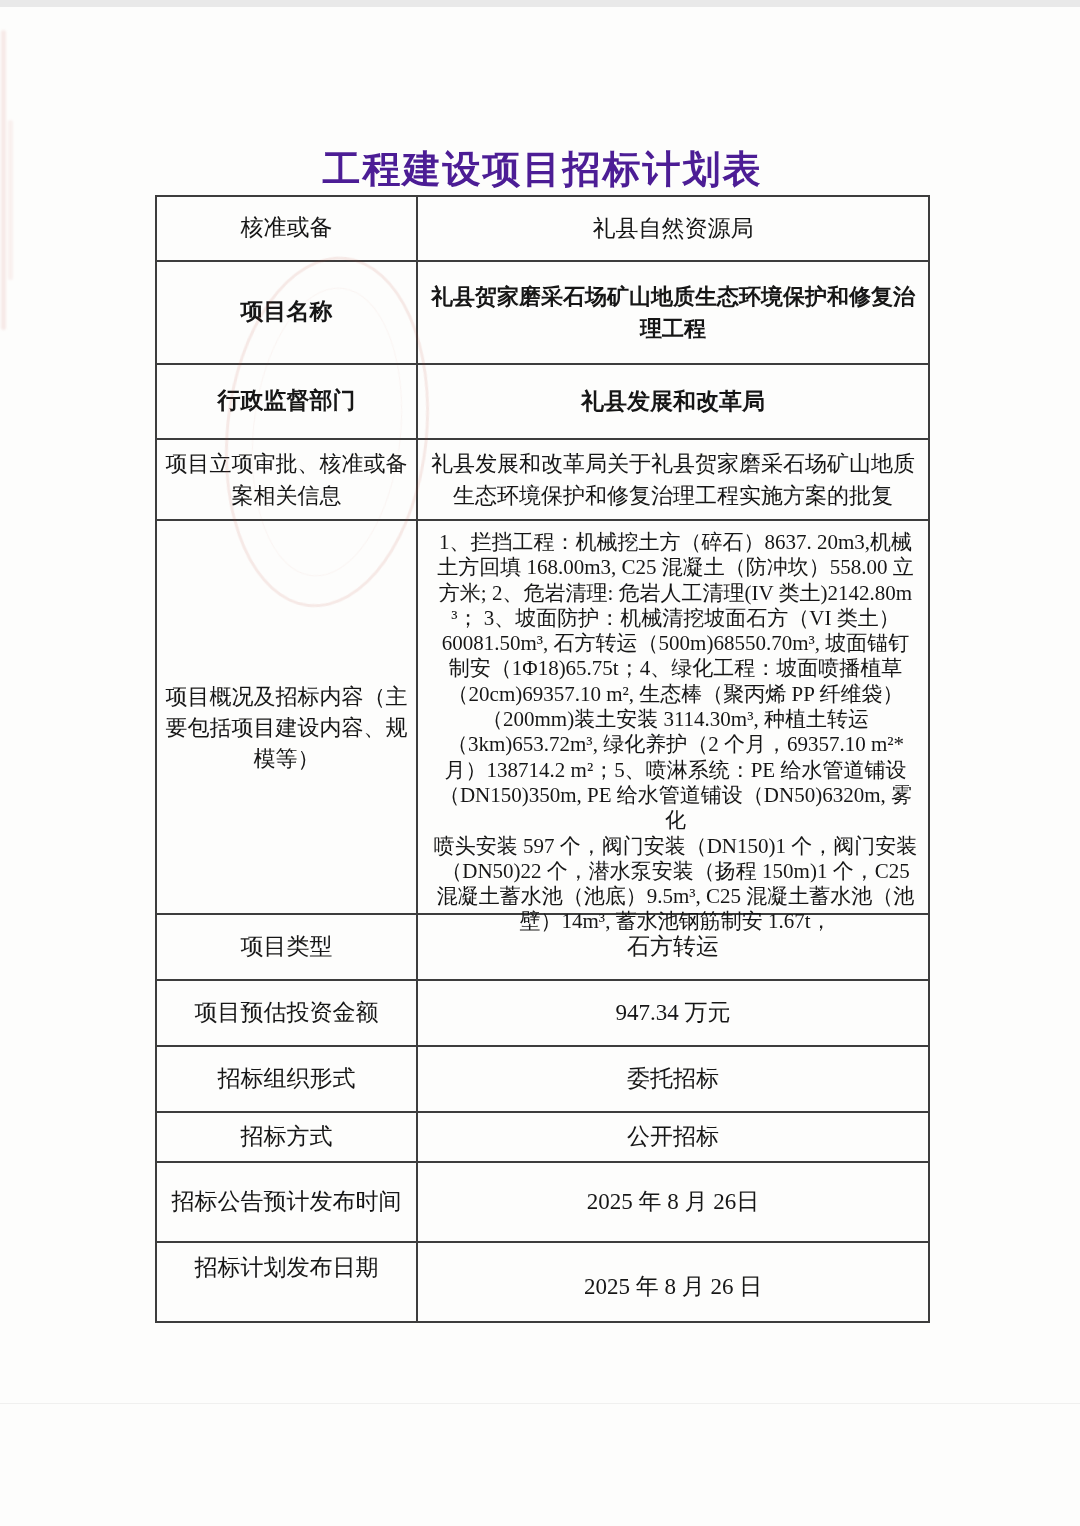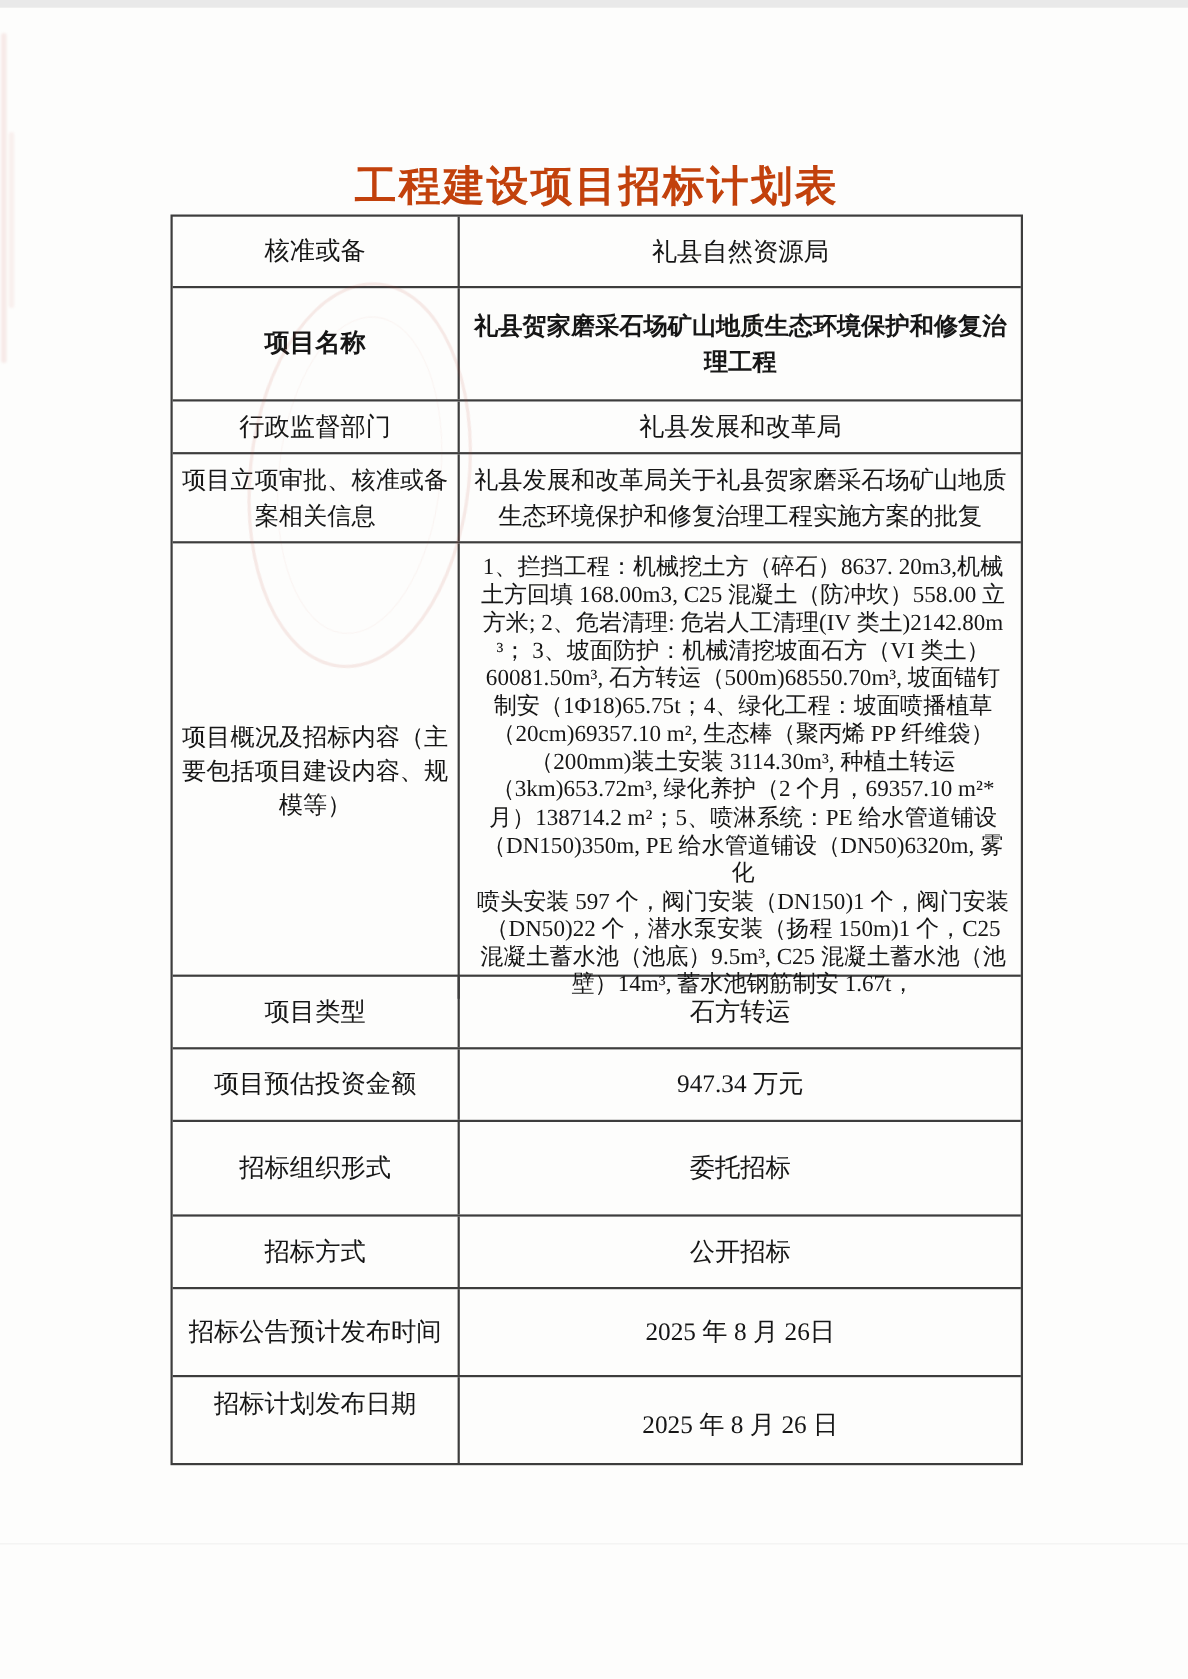--- a/index.html
+++ b/index.html
@@ -16,37 +16,37 @@
     font-family:"Liberation Serif","DejaVu Serif",serif;
     color:var(--ink);background:var(--paper);
   }
   .scan-strip{position:absolute;top:0;left:0;width:1080px;height:7px;background:var(--strip);}
   .scan-line{position:absolute;top:1403px;left:0;width:1080px;height:1px;background:rgba(0,0,0,0.05);}
   .edge-streak{position:absolute;left:1px;top:30px;width:5px;height:300px;
     background:rgba(194,69,56,0.10);border-radius:3px;filter:blur(1px);}
   .edge-streak.s2{left:8px;top:120px;height:160px;background:rgba(194,69,56,0.07);}
   .title{
     position:absolute;top:144px;left:155px;width:775px;
-    text-align:center;font-size:38px;font-weight:900;letter-spacing:2px;color:#c2410c;
+    text-align:center;font-size:38px;font-weight:900;letter-spacing:2px;color:#4c1d95;
   }
   .doc-table{
     position:absolute;top:195px;left:155px;width:775px;
     border:2px solid var(--border);background:transparent;
   }
   .tr{display:grid;grid-template-columns:261px 1fr;border-bottom:2px solid var(--border);}
   .tr:last-child{border-bottom:none;}
   .tr:nth-child(1){height:65px;}
   .tr:nth-child(2){height:103px;font-weight:bold;}
-  .tr:nth-child(3){height:48px;}
+  .tr:nth-child(3){height:75px;font-weight:bold;}
   .tr:nth-child(4){height:81px;}
   .tr:nth-child(5){height:394px;}
   .tr:nth-child(6){height:66px;}
   .tr:nth-child(7){height:66px;}
-  .tr:nth-child(8){height:86px;}
-  .tr:nth-child(9){height:66px;}
+  .tr:nth-child(8){height:66px;}
+  .tr:nth-child(9){height:50px;}
   .tr:nth-child(10){height:80px;}
   .tr:nth-child(11){height:78px;}
   .td{display:flex;align-items:center;justify-content:center;}
   .label{
     border-right:2px solid var(--border);
     font-size:23px;line-height:1.42;text-align:center;
     white-space:pre-line;padding:0 6px;
   }
   .tr.ml .label{font-size:22px;}
   .v{

